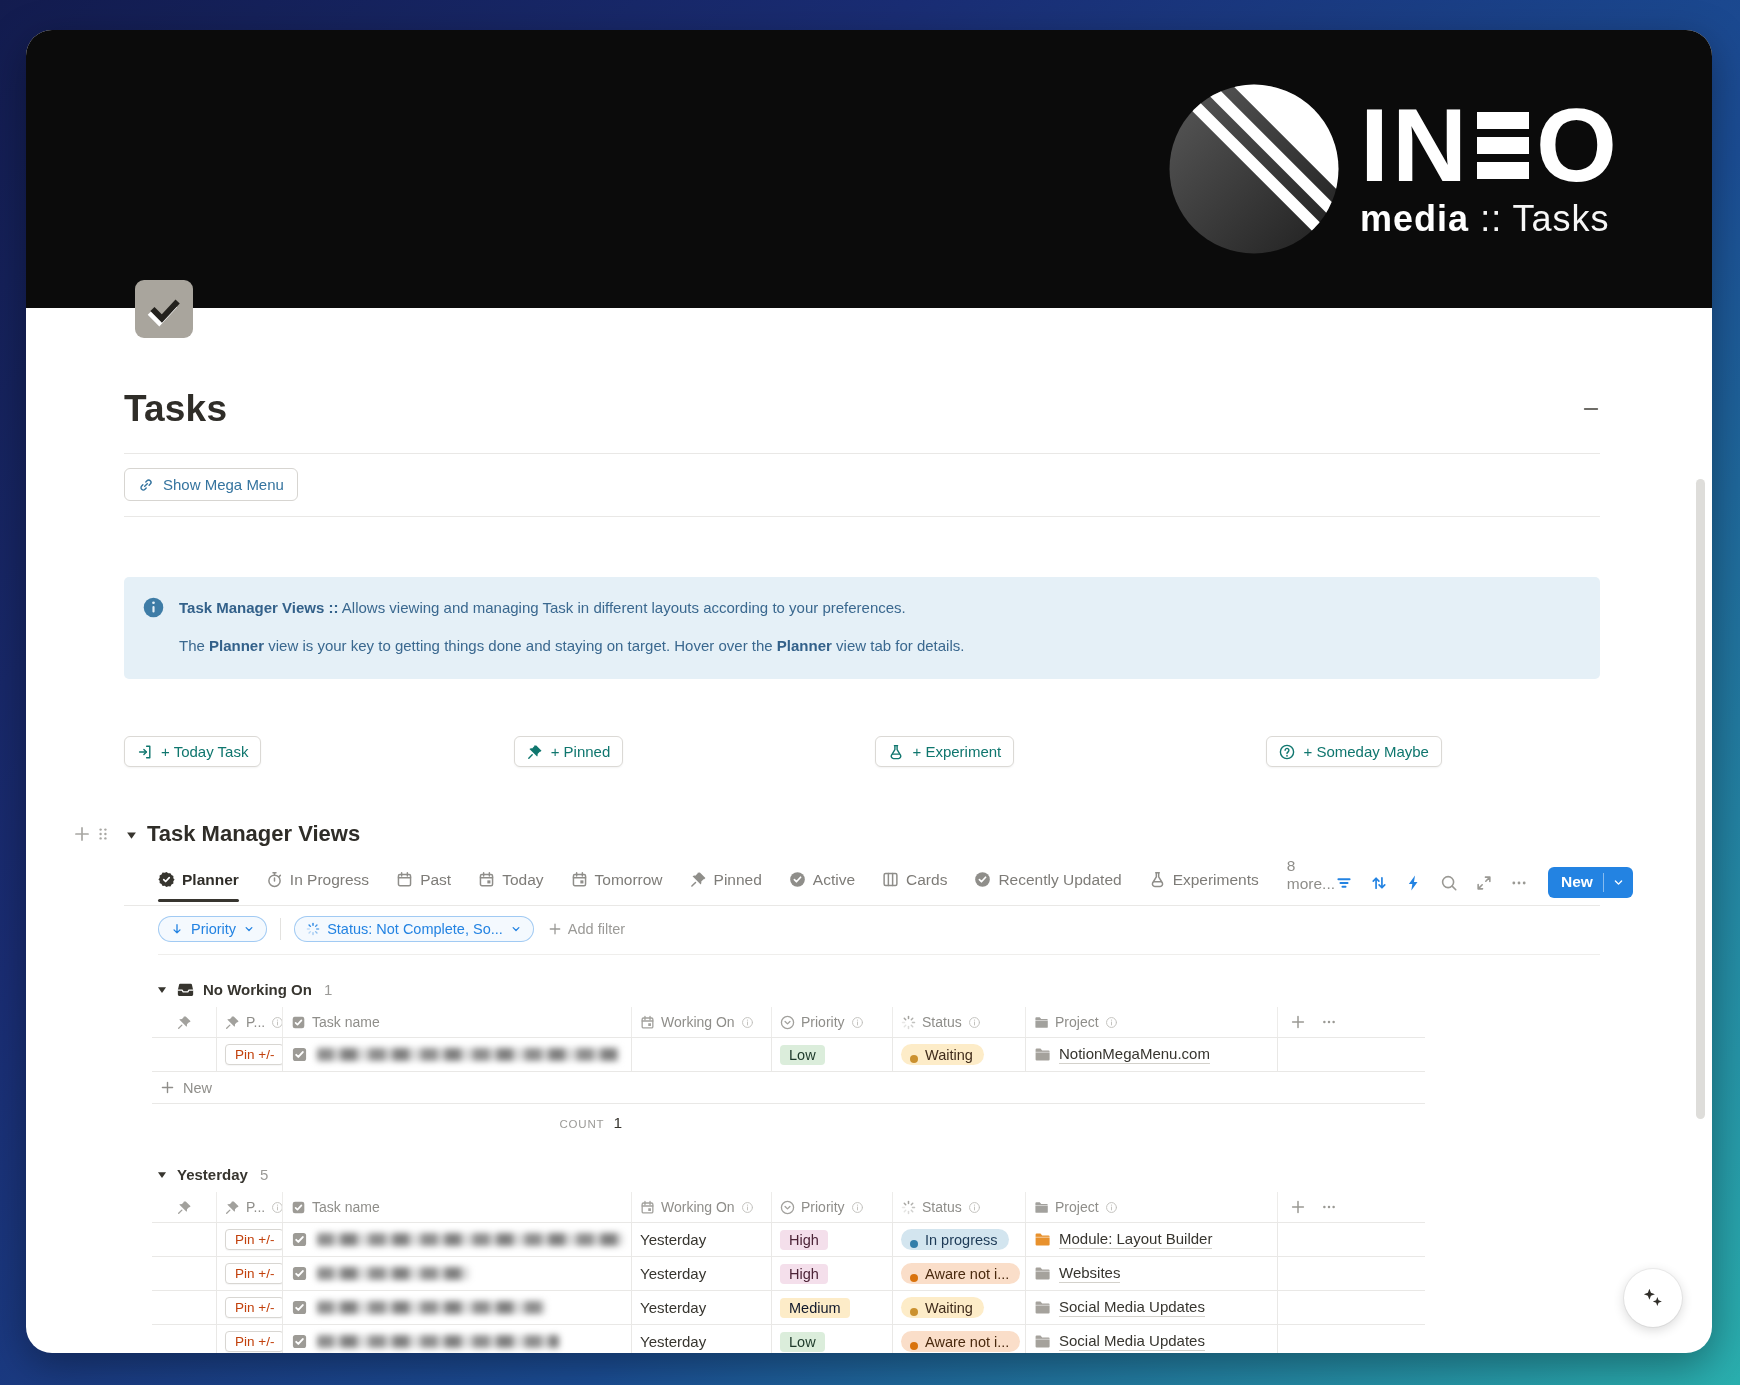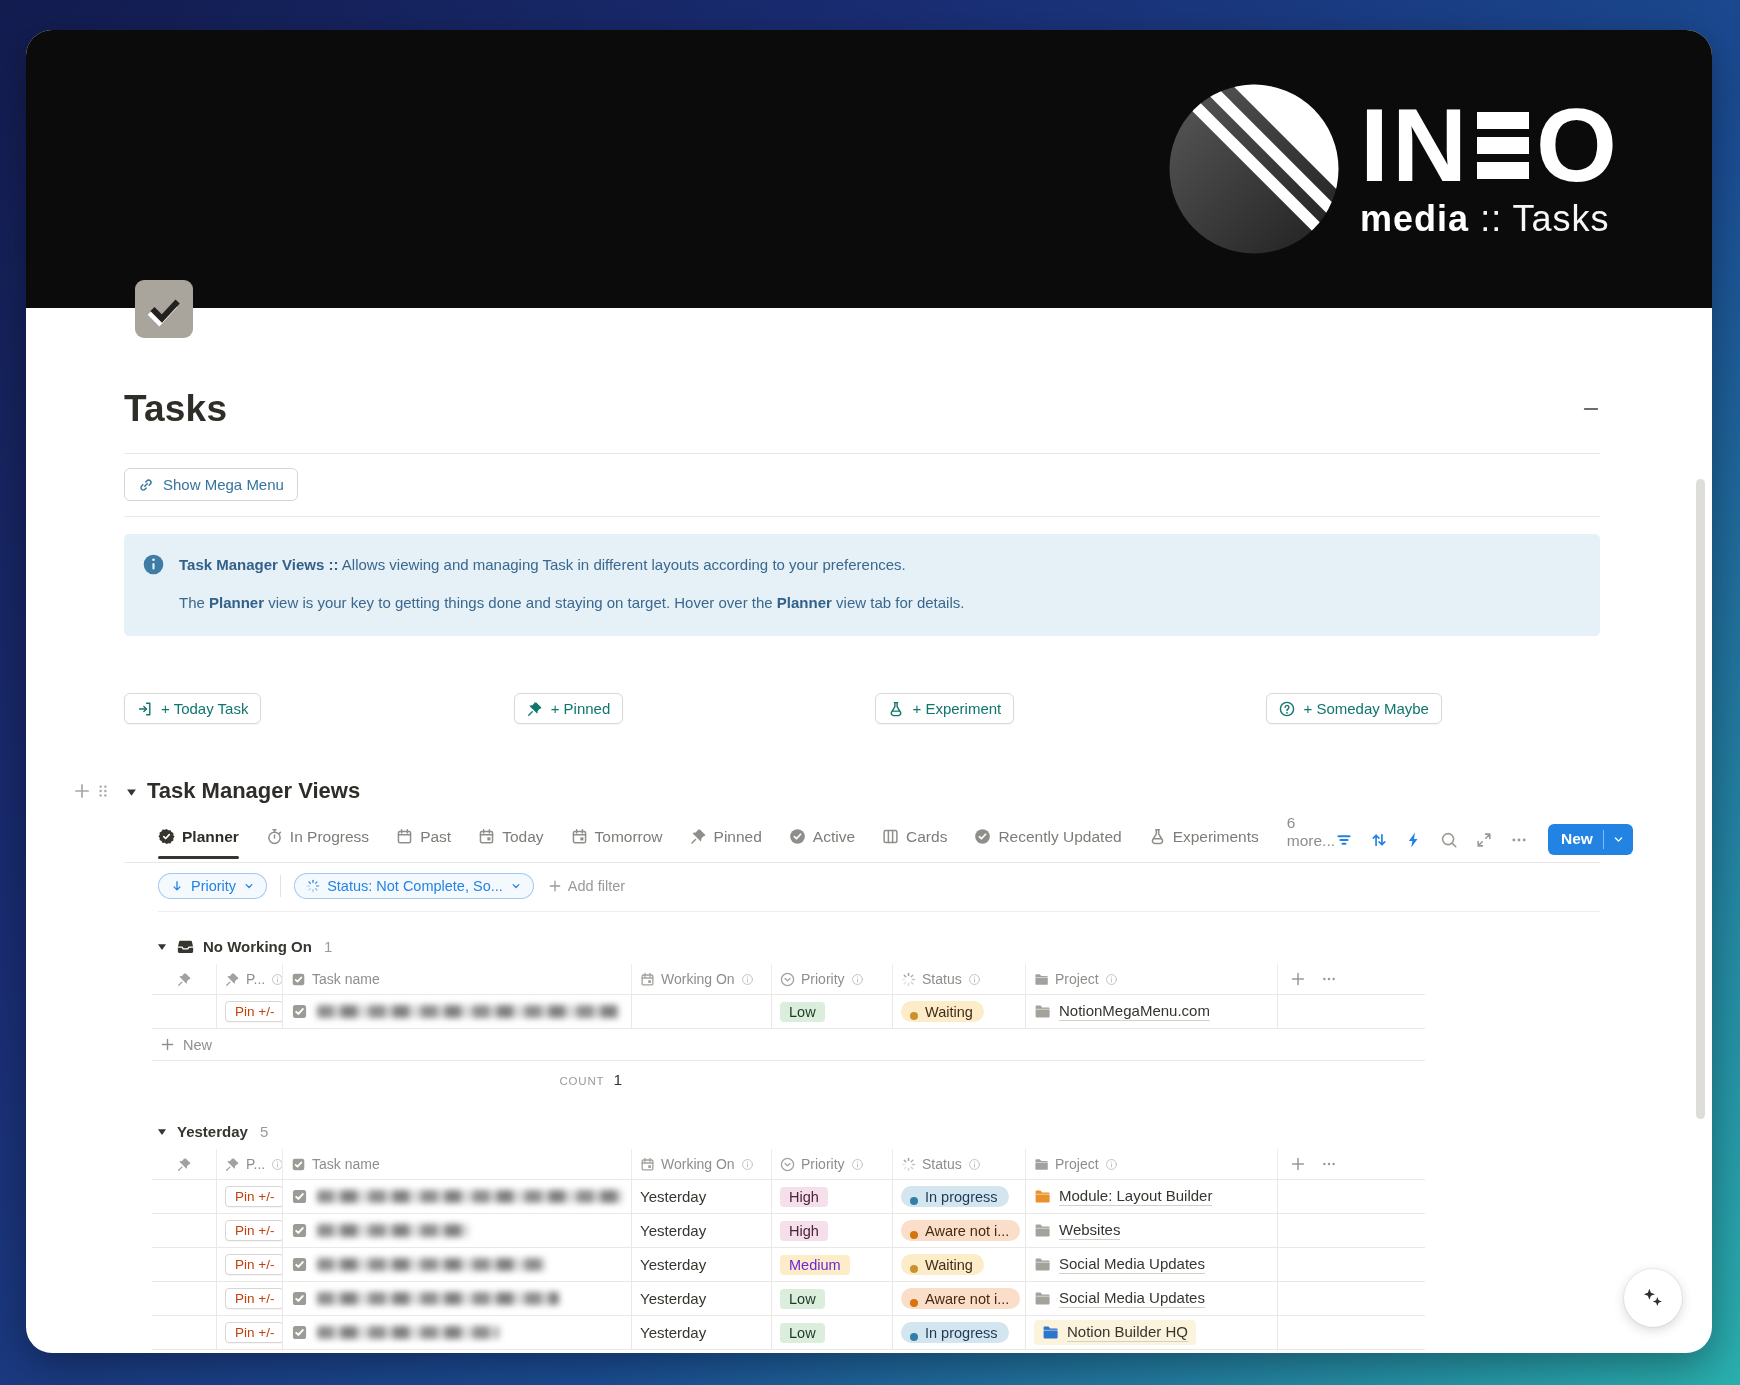--- a/index.html
+++ b/index.html
@@ -28,21 +28,21 @@
   .content{padding:0 112px 0 98px;position:relative}
   .title-row{display:flex;align-items:center;justify-content:space-between;margin-top:80px}
   h1{font-size:37px;font-weight:700;letter-spacing:.2px;color:#2F2D28;cursor:text}
   .minus{width:18px;height:18px;color:#6E6C67;cursor:pointer}
   .hr{height:1px;background:#E9E8E6}
   .hr.t1{margin-top:23px}
   .hr.t2{margin-top:15px}
   .mega-btn{margin-top:14px;display:inline-flex;align-items:center;gap:9px;border:1px solid #D7D5D1;border-radius:6px;
     padding:7px 13px;font-size:15px;color:#35749F;background:#fff;cursor:pointer;font-family:inherit}
   .mega-btn .icn{width:16px;height:16px}
-  .callout{margin-top:17px;background:#E5F0F7;border-radius:5px;padding:20px 18px 23px;display:flex;gap:14px;
+  .callout{margin-top:60px;background:#E5F0F7;border-radius:5px;padding:20px 18px 23px;display:flex;gap:14px;
     font-size:15px;color:#3A688F;line-height:1.4}
   .callout-icon{flex:none;width:23px;height:23px;color:#3E7CA6;margin-top:-1px}
   .callout b{font-weight:700;color:#33618A}
   .callout-line2{margin-top:17px}
   .quick-row{margin-top:57px;display:flex;justify-content:space-between;width:1318px}
   .qbtn{display:inline-flex;align-items:center;gap:8px;border:1px solid #DBD9D5;border-radius:6px;background:#fff;
     box-shadow:0 1px 2px rgba(0,0,0,.05);padding:6px 12px;font-size:15px;color:#0f766e;cursor:pointer;font-family:inherit}
   .qbtn .icn{width:16px;height:16px}
   .sec-head{margin-top:54px;margin-left:-51px;display:flex;align-items:center}
   .sec-head .ctrl{width:18px;height:18px;color:#A8A7A3;cursor:pointer}
@@ -358,21 +358,21 @@
           <div class="tab">
             <span class="icn">
               <svg viewBox="0 0 16 16" fill="none" stroke="currentColor" stroke-width="1.4" stroke-linecap="round" stroke-linejoin="round">
                 <path d="M6.4 1.6h3.2"></path>
                 <path d="M6.9 1.6v4L3.4 11.3a2.4 2.4 0 0 0 2.1 3.3h5a2.4 2.4 0 0 0 2.1-3.3L9.1 5.6v-4"></path>
                 <path d="M4.6 10.1h6.8"></path>
               </svg>
             </span>
    <span>Experiments</span>
           </div>
-          <span class="tab-more" id="tab-more">6 more...</span>
+          <span class="tab-more" id="tab-more">8 more...</span>
       </div>
       <div class="tabs-actions">
         <span class="icnbtn blue"><svg viewBox="0 0 16 16" fill="none" stroke="currentColor" stroke-width="1.4" stroke-linecap="round" stroke-linejoin="round">
               <path d="M3 4.6h10M4.8 8h6.4M6.6 11.4h2.8" stroke-width="1.7"></path>
             </svg></span>
         <span class="icnbtn blue"><svg viewBox="0 0 16 16" fill="none" stroke="currentColor" stroke-width="1.4" stroke-linecap="round" stroke-linejoin="round">
               <path d="M5.4 12.6V3.8M5.4 3.8L2.9 6.4M5.4 3.8l2.5 2.6M10.6 3.4v8.8M10.6 12.2l2.5-2.6M10.6 12.2L8.1 9.6" stroke-width="1.5"></path>
             </svg></span>
         <span class="icnbtn blue"><svg viewBox="0 0 16 16" fill="none" stroke="currentColor" stroke-width="1.4" stroke-linecap="round" stroke-linejoin="round">
               <path fill="currentColor" stroke="none" d="M8.9 1.3L3.4 8.9h3.1l-.9 5.8 5.5-7.6H8z"></path>
@@ -870,21 +870,21 @@
                 <span class="rowcheck"><svg viewBox="0 0 16 16" fill="none" stroke="currentColor" stroke-width="1.4" stroke-linecap="round" stroke-linejoin="round">
                     <rect x="1.8" y="1.8" width="12.4" height="12.4" rx="2.4" fill="currentColor" stroke="none"></rect>
                     <path d="M4.9 8.3l2 2 4.2-4.6" stroke="#fff" stroke-width="1.8"></path>
                   </svg></span>
                 <span class="blurbar" style="width:228px"></span>
               </div>
   <div class="td">
                 <span>Yesterday</span>
               </div>
   <div class="td">
-                <span class="pill" style="background:#FDECC8;color:#6d28d9">Medium</span>
+                <span class="pill" style="background:#FDECC8;color:#0f172a">Medium</span>
               </div>
   <div class="td">
                 <span class="spill" style="background:#FDECC8;color:#402C1B">
                   <span class="sdot" style="background:#CB912F"></span>
                   <span>Waiting</span>
                 </span>
               </div>
   <div class="td">
                 <span class="proj">
                   <span class="icn" style="color:#A5A29C">

